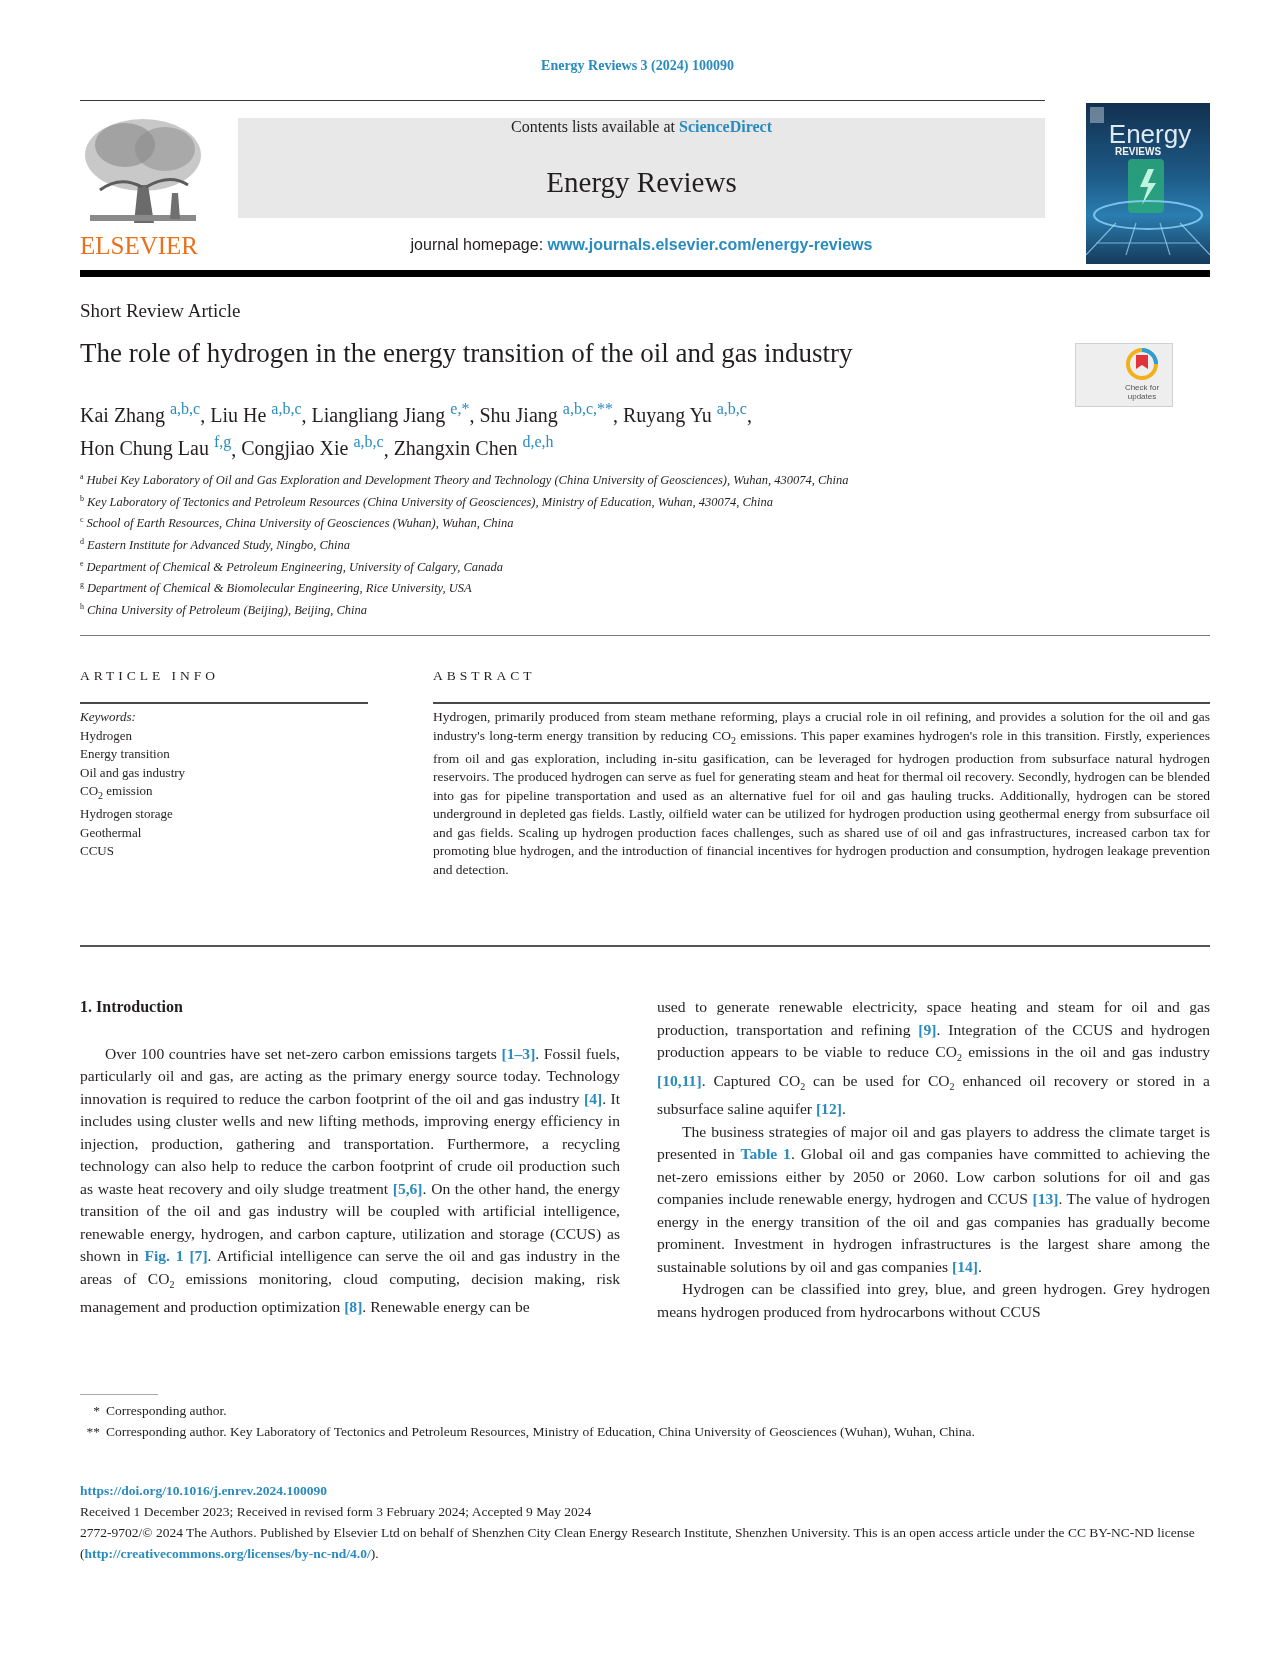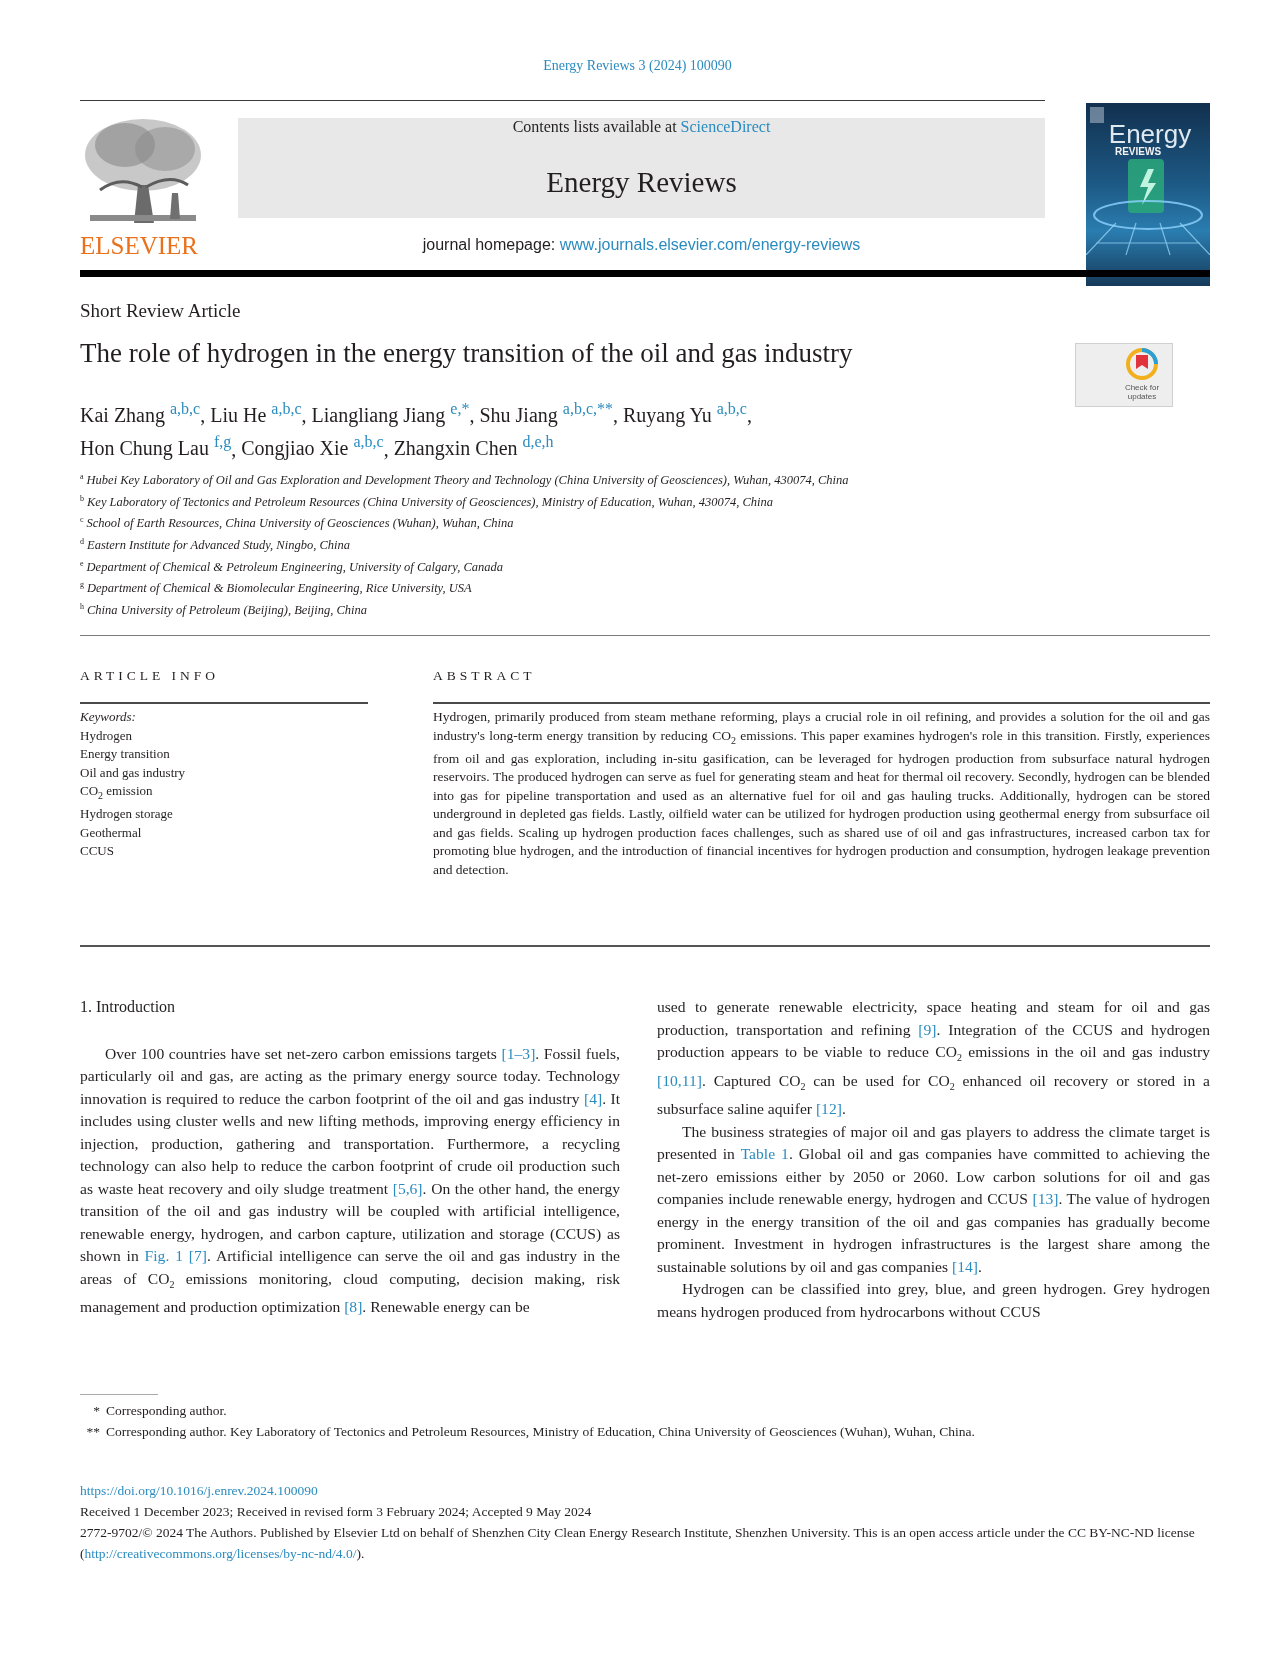--- a/index.html
+++ b/index.html
@@ -1,34 +1,34 @@
 <!DOCTYPE html>
 <html><head>
   <meta charset="utf-8">
   <style>
     html, body { margin: 0; padding: 0; background: #ffffff; }
     body { width: 1275px; height: 1680px; position: relative; overflow: hidden;
            font-family: "Liberation Serif", "DejaVu Serif", serif; color: #231f20; }
-    a, .link { color: #2a8bbf; text-decoration: none; }
+    a, .link { color: #2a8bbf; text-decoration: none; font-weight: bold; }
     .abs { position: absolute; }
 
     
     .running-head { top: 58px; left: 0; width: 1275px; text-align: center; font-size: 14px; }
     .rule-top { top: 100px; left: 80px; width: 965px; height: 1px; background: #3a3a3a; }
 
     
     .elsevier-logo { top: 115px; left: 80px; width: 126px; height: 144px; }
     .elsevier-tree { width: 126px; height: 112px; }
     .elsevier-word { font-size: 25px; color: #e9711c; letter-spacing: 0px; line-height: 30px; margin-top: 0px; }
     .masthead-box { top: 118px; left: 238px; width: 807px; height: 100px; background: #e8e8e8; }
     .masthead-contents { position: absolute; top: 0; left: 0; width: 100%; text-align: center; font-size: 16px; }
     .masthead-title { position: absolute; top: 48px; left: 0; width: 100%; text-align: center; font-size: 29px; }
     .masthead-home { position: absolute; top: 118px; left: 0; width: 100%; text-align: center; font-size: 16px;
                      font-family: "Liberation Sans", sans-serif; }
-    .journal-cover { top: 103px; left: 1086px; width: 124px; height: 183px; overflow: hidden;
+    .journal-cover { top: 103px; left: 1086px; width: 124px; height: 161px; overflow: hidden;
                      background: linear-gradient(180deg, #12304f 0%, #1d5a86 45%, #2a7db0 70%, #163a5a 100%); }
     .rule-thick { top: 270px; left: 80px; width: 1130px; height: 7px; background: #000; }
 
     
     .article-type { top: 300px; left: 80px; font-size: 19px; }
     .article-title { top: 338px; left: 80px; font-size: 27px; width: 960px; }
     .crossmark { top: 343px; left: 1075px; width: 60px; height: 62px; background: #eeeeee; border: 1px solid #d0d0d0;
                  text-align: center; font-family: "Liberation Sans", sans-serif; font-size: 8px; color: #555; padding-left: 36px; }
     .authors { top: 395px; left: 80px; font-size: 20px; line-height: 28px; width: 1000px; }
     .authors sup { color: #2a8bbf; font-size: 16px; }
@@ -45,21 +45,21 @@
     .abs-rule { top: 702px; left: 433px; width: 777px; height: 2px; background: #4a4a4a; }
     .keywords { top: 708px; left: 80px; font-size: 13px; line-height: 18.5px; }
     .keywords .kw-label { font-style: italic; }
     .abstract { top: 708px; left: 433px; width: 777px; font-size: 13.5px; line-height: 18.5px; text-align: justify; }
     .rule-abs-bottom { top: 945px; left: 80px; width: 1130px; height: 2px; background: #555; }
 
     
     .col { font-size: 15.6px; line-height: 22.5px; text-align: justify; width: 540px; }
     .col-left { top: 996px; left: 80px; }
     .col-right { top: 996px; left: 657px; width: 553px; }
-    .sec-head { font-weight: normal; font-size: 16px; margin: 0 0 24px 0; }
+    .sec-head { font-weight: bold; font-size: 16px; margin: 0 0 24px 0; }
     .para { margin: 0; text-indent: 25px; }
     .para.noindent { text-indent: 0; }
     sub { font-size: 10px; }
 
     
     .fn-rule { top: 1394px; left: 80px; width: 78px; height: 1px; background: #aaa; }
     .footnotes { top: 1400px; left: 80px; width: 1130px; font-size: 13.5px; line-height: 21px; }
     .fn-mark { display: inline-block; width: 20px; text-align: right; margin-right: 6px; }
     .fn-indent { padding-left: 26px; }
     .pubinfo { top: 1480px; left: 80px; width: 1130px; font-size: 13.5px; line-height: 21px; }

